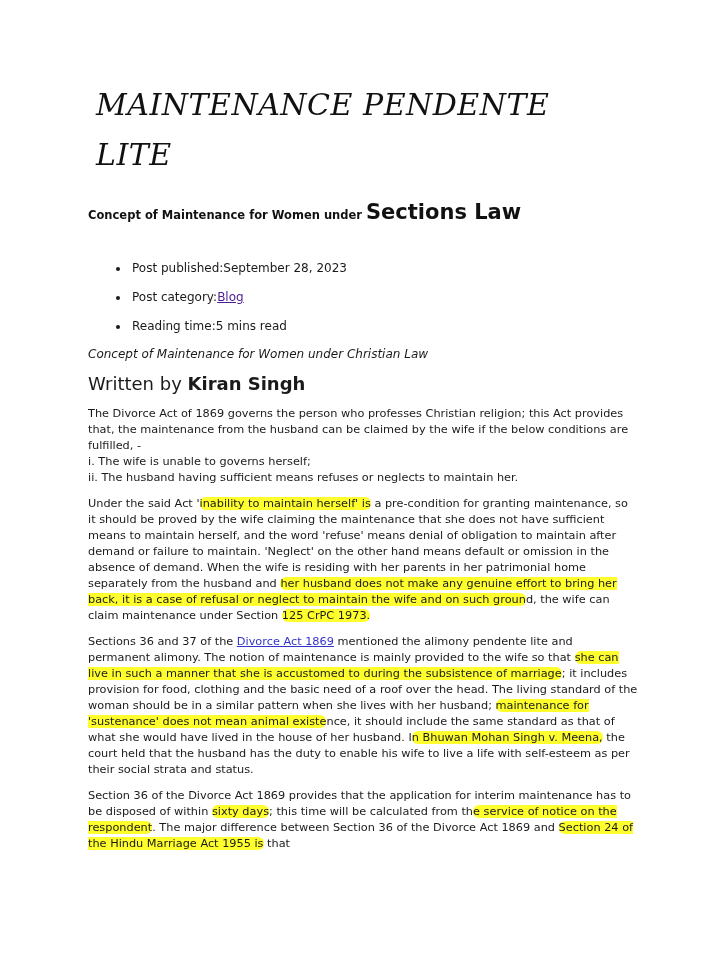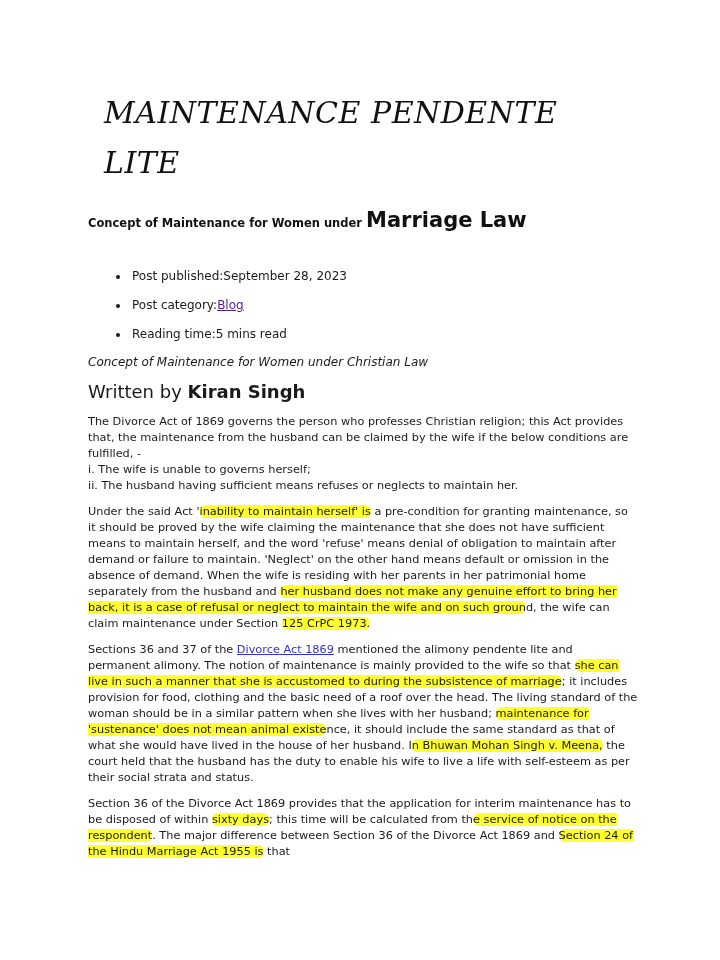--- a/index.html
+++ b/index.html
@@ -1,41 +1,41 @@
 <!DOCTYPE html>
 <html><head>
   <meta charset="utf-8">
   <style>
     html, body { margin: 0; padding: 0; background: #ffffff; }
     body { width: 720px; height: 960px; overflow: hidden; position: relative; color: #1a1a1a;
       font-family: "DejaVu Sans", sans-serif; }
     .page { position: absolute; left: 88px; top: 72px; width: 550px; }
     .title { font-family: "DejaVu Serif", serif; font-style: italic; font-size: 30px; line-height: 50px;
-      letter-spacing: 0.5px; margin: 16px; font-weight: normal; color: #111; }
+      letter-spacing: 0.5px; margin: 8px; font-weight: normal; color: #111; }
     .subtitle { margin: 20px 0 0 0; font-weight: bold; font-size: 11.5px; color: #111; }
     .subtitle .big { font-size: 21px; }
     ul.meta { margin: 30px 0 0 0; padding-left: 42px; font-size: 12px; line-height: 29px; list-style: disc; }
     ul.meta li { padding-left: 2px; }
     a.link { color: #3333cc; text-decoration: underline; }
     .italic-line { font-style: italic; font-size: 12px; margin: 6px 0 0 0; }
     .author { font-size: 18px; margin: 12px 0 12px 0; }
     .author b { font-weight: bold; }
     p.body { font-size: 11.3px; line-height: 16px; margin: 10px 0 0 0; }
     mark { background: #ffff2e; color: inherit; padding: 0; border-radius: 6px; }
   </style>
 </head>
 <body>
 
 <div class="page">
   <h1 class="title">
     <span>MAINTENANCE PENDENTE LITE</span><br>
   </h1>
 
   <div class="subtitle">
-    <span>Concept of Maintenance for Women under </span><span class="big">Marriage Law</span>
+    <span>Concept of Maintenance for Women under </span><span class="big">Sections Law</span>
   </div>
 
   <ul class="meta">
     <li><span>Post published:</span><span>September 28, 2023</span></li>
     <li><span>Post category:</span><a class="link" href="#" style="color: #4c1d95;">Blog</a></li>
     <li><span>Reading time:</span><span>5 mins read</span></li>
   </ul>
 
   <p class="italic-line">Concept of Maintenance for Women under Christian Law</p>
 

